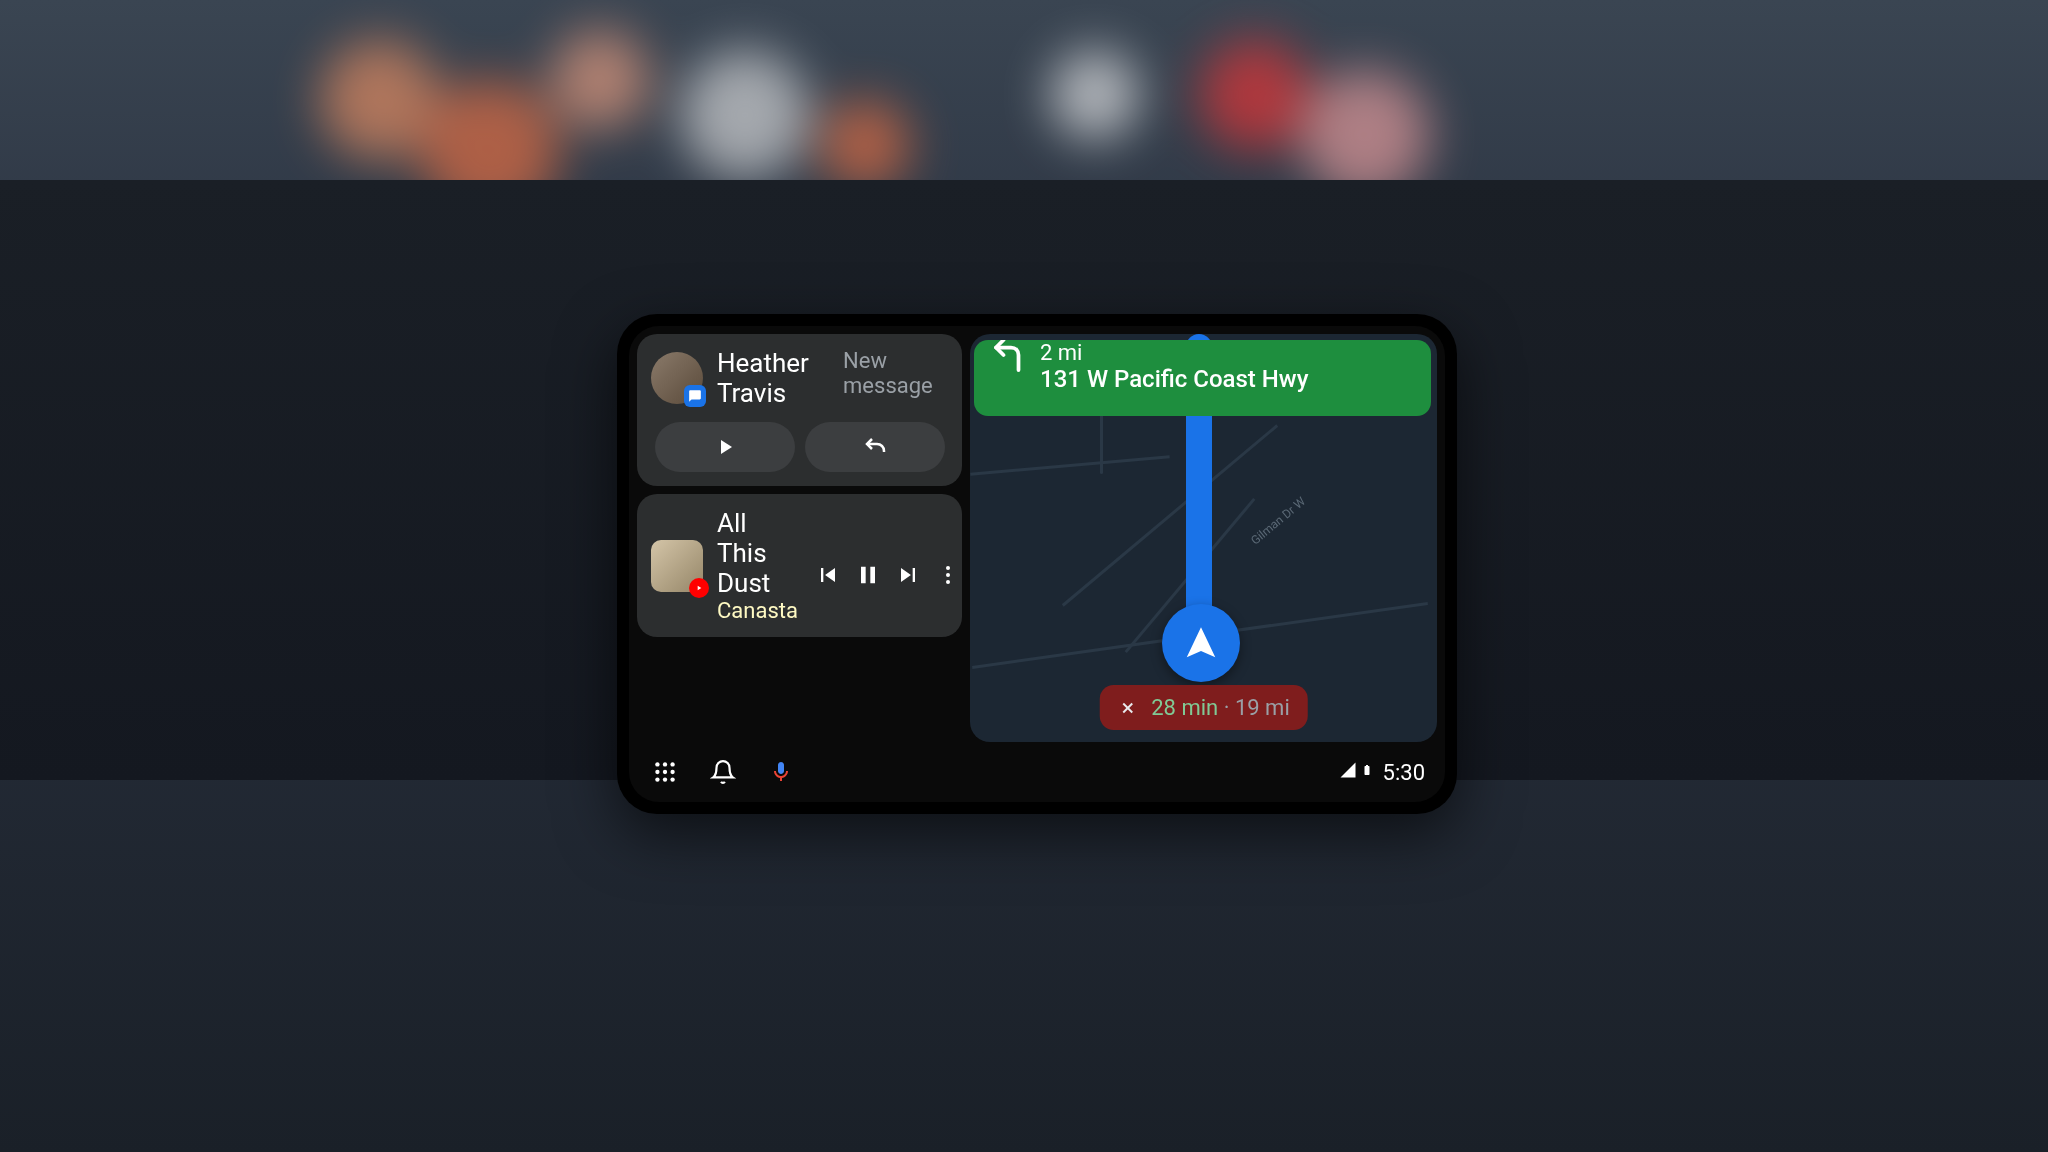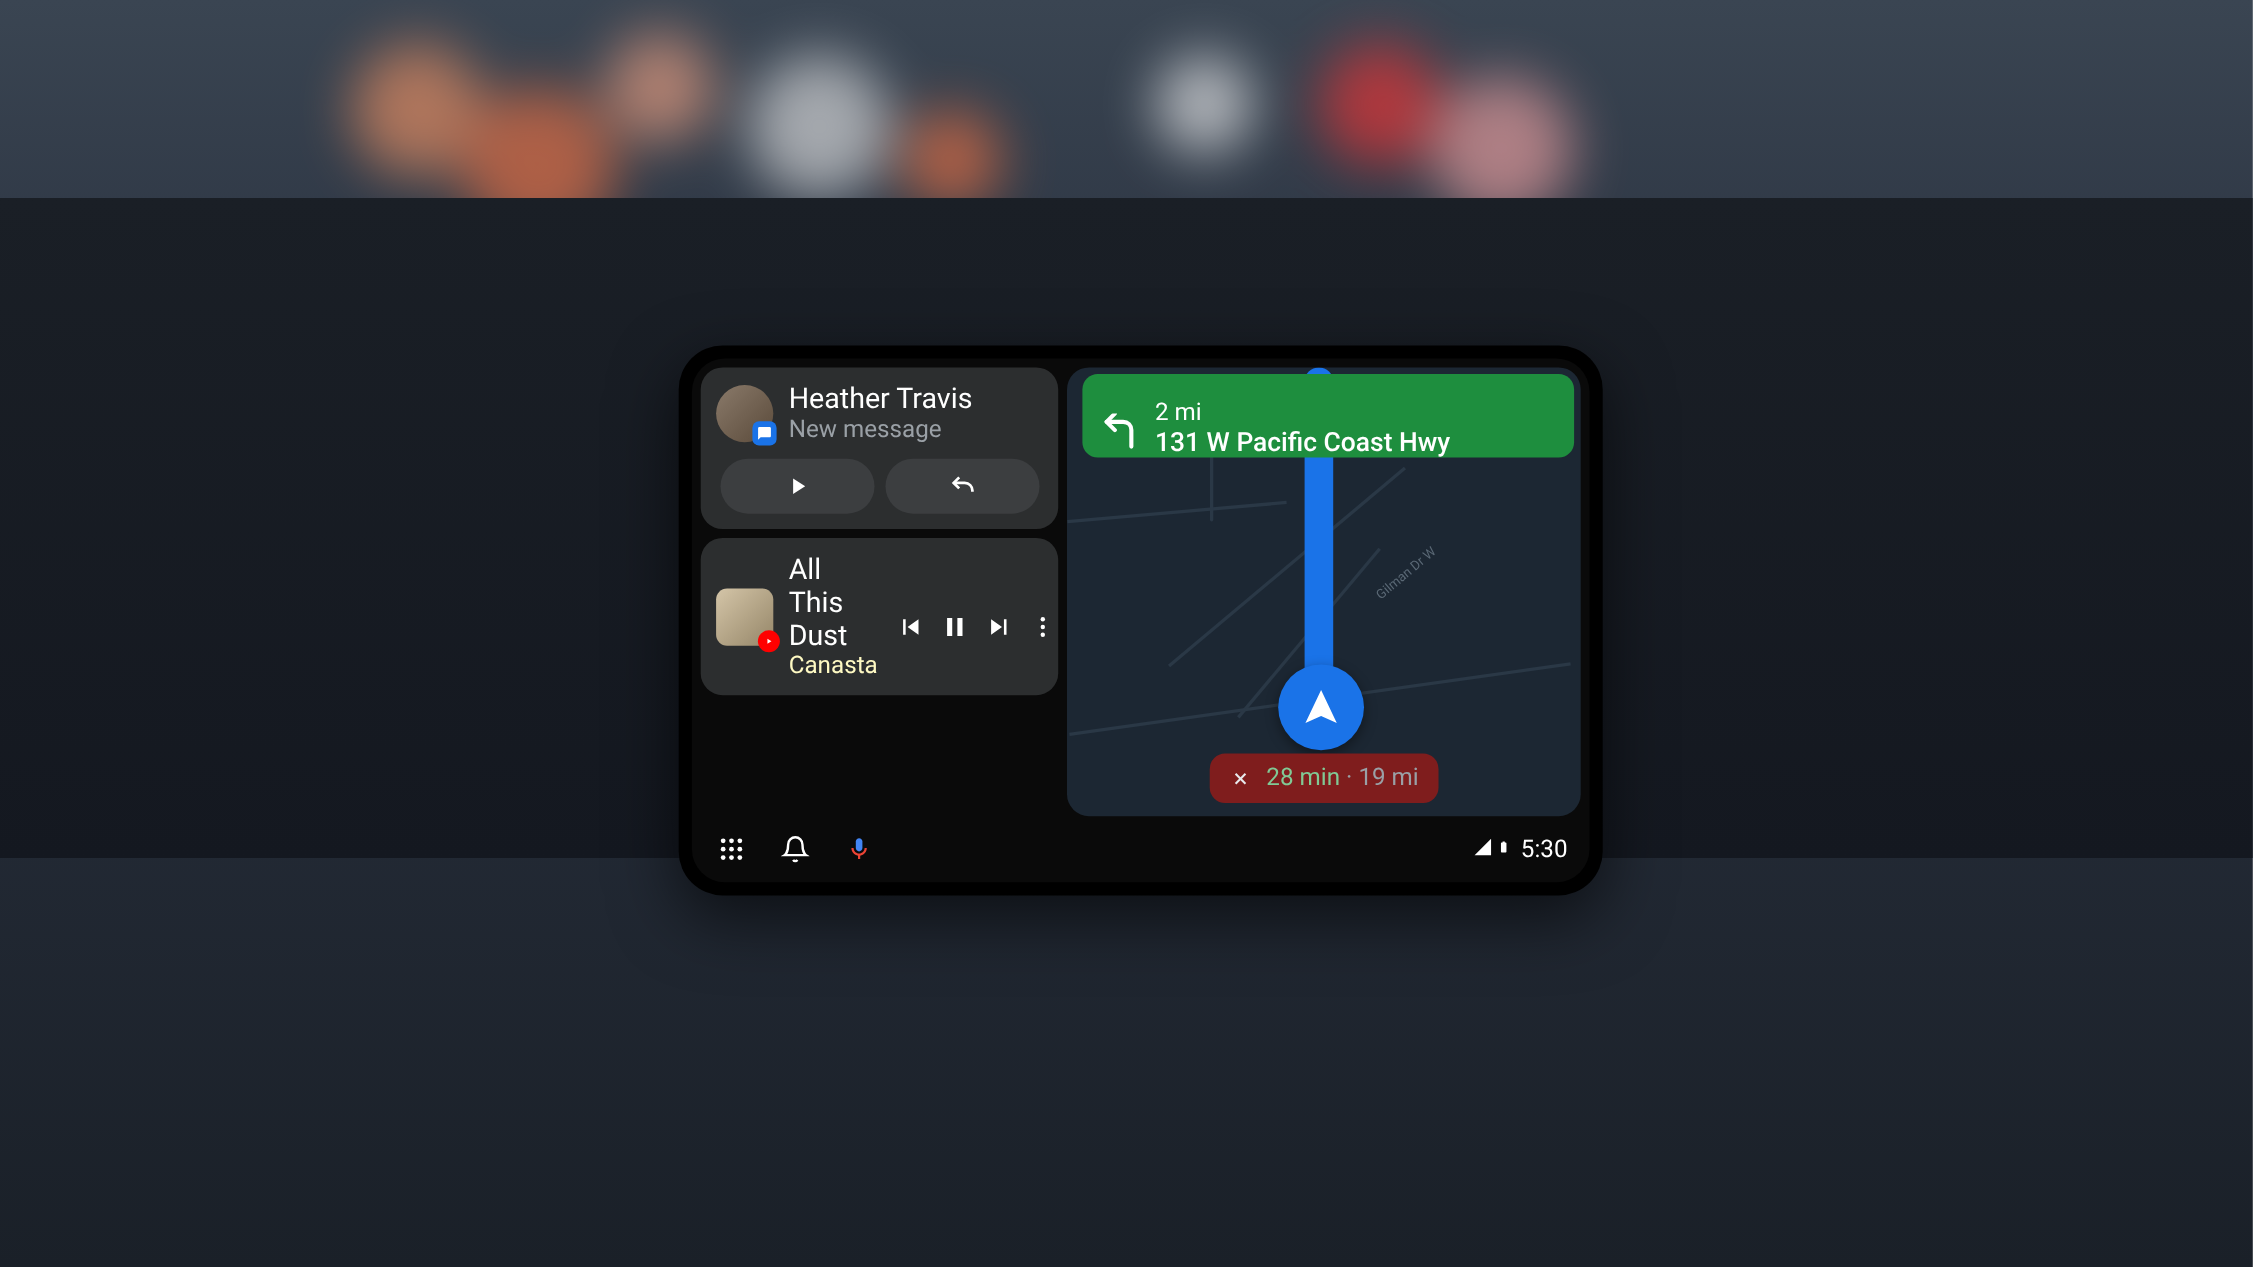--- a/index.html
+++ b/index.html
@@ -132,21 +132,21 @@
       height: 22px;
       background: #1a73e8;
       border-radius: 6px;
       display: flex;
       align-items: center;
       justify-content: center;
     }
     
     .message-texts {
       display: flex;
-      flex-direction: column;
+      flex-direction: row;
     }
     
     .sender-name {
       font-size: 26px;
       color: #fff;
     }
     
     .message-sub {
       font-size: 22px;
       color: #9aa0a6;
@@ -309,27 +309,27 @@
       border-radius: 50%;
       display: flex;
       align-items: center;
       justify-content: center;
       box-shadow: 0 4px 12px rgba(0,0,0,0.4);
     }
     
     .turn-banner {
       position: absolute;
       top: 6px;
-      left: 14px;
+      left: 4px;
       right: 6px;
       height: 76px;
       background: #1e8e3e;
       border-radius: 14px;
       display: flex;
-      align-items: flex-end;
+      align-items: flex-start;
       padding: 0 16px;
       gap: 14px;
     }
     
     .turn-texts {
       display: flex;
       flex-direction: column;
     }
     
     .turn-dist {

